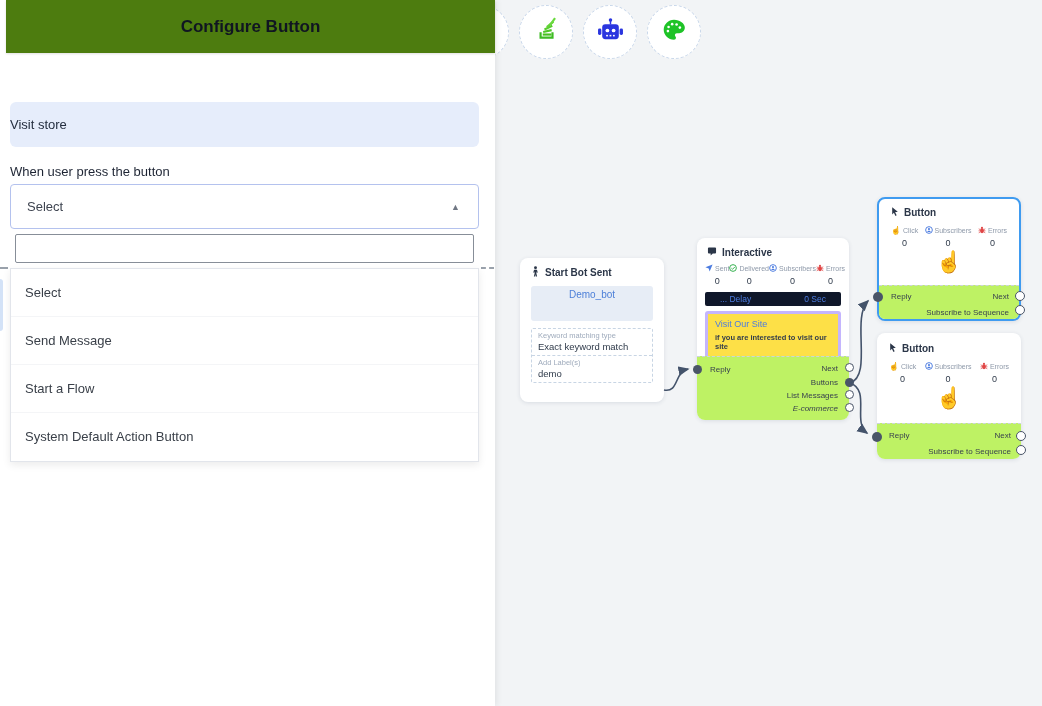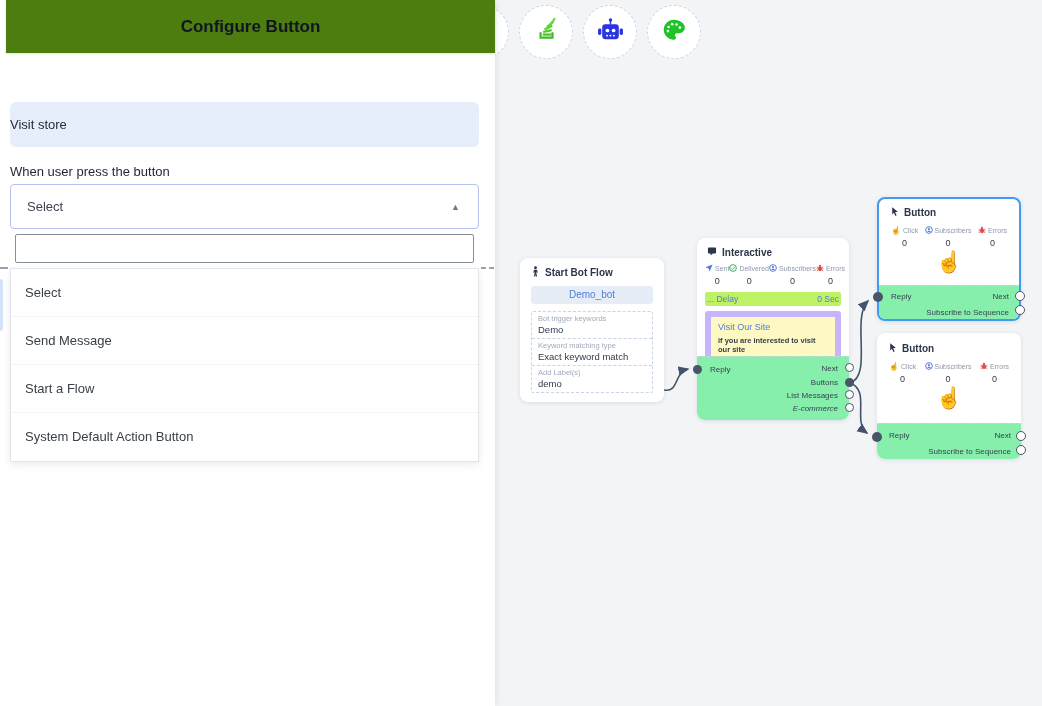--- a/index.html
+++ b/index.html
@@ -9,43 +9,43 @@
 
   
   .canvas { position:absolute; inset:0; background:#f2f4f6; }
   .tool-circle { position:absolute; top:5px; width:54px; height:54px; border-radius:50%;
     background:#fff; border:1.5px dashed #c7d6ea; display:flex; align-items:center; justify-content:center; }
 
   
   .node { position:absolute; background:#fff; border-radius:8px;
     box-shadow:0 1px 4px rgba(40,60,90,.12); font-family:"Liberation Sans",sans-serif; }
   .node-header { display:flex; align-items:center; gap:5px; font-size:10px; font-weight:bold; color:#2b3648; }
-  .node-footer { position:absolute; left:0; right:0; bottom:0; background:#86efac;
+  .node-footer { position:absolute; left:0; right:0; bottom:0; background:#bef264;
     border-top:1px dashed #ccd3dc; border-radius:0 0 8px 8px; }
   .port { position:absolute; width:10px; height:10px; border-radius:50%; background:#4a5568; }
   .port.hollow { background:#fff; border:1.6px solid #4a5568; }
   .stat-col { text-align:center; }
   .stat-label { display:flex; align-items:center; gap:2px; font-size:7px; color:#8e99a9; justify-content:center; }
   .stat-value { font-size:9px; color:#2e3949; margin-top:3px; }
   .tiny-label { font-size:8px; color:#39424e; }
 
   
-  .sbf-bot-btn { margin:7px 11px 0; height:18px; background:#e7edf6; border-radius:3px;
+  .sbf-bot-btn { margin:7px 11px 0; height:35px; background:#e7edf6; border-radius:3px;
     text-align:center; line-height:18px; font-size:10px; color:#4e80d8; }
   .sbf-fields { margin:7px 11px 0; border:1px dashed #c8d5e4; border-radius:2px; }
   .sbf-row { padding:2px 6px 3px; border-bottom:1px dashed #c8d5e4; }
   .sbf-row:last-child { border-bottom:none; }
   .sbf-row .lab { font-size:7.5px; color:#9fabbc; }
   .sbf-row .val { font-size:9.5px; color:#2f3a4a; margin-top:1px; }
 
   
-  .delay-bar { margin:6px 8px 0; height:14px; background:#bef264; border-radius:2px;
-    display:flex; justify-content:space-between; align-items:center; padding:0 2px;
+  .delay-bar { margin:6px 8px 0; height:14px; background:#0f172a; border-radius:2px;
+    display:flex; justify-content:space-between; align-items:center; padding:0 15px;
     font-size:8.5px; color:#4c7ce0; }
-  .msg-box { margin:5px 8px 0; border:6px solid #c4b5fd; border-radius:3px; padding:5px 7px 6px; background:#fef9c3; }
+  .msg-box { margin:5px 8px 0; border:3px solid #c4b5fd; border-radius:3px; padding:5px 7px 6px; background:#fde047; }
   .msg-title { font-size:9px; color:#4c7ce0; }
   .msg-body { font-size:7.5px; font-weight:bold; color:#333d4b; margin-top:4px; }
 
   
   .hand-glyph { text-align:center; font-size:21px; color:#8d97a6; line-height:1; }
   .bn-footrow { display:flex; justify-content:space-between; align-items:center; padding:0 10px 0 12px; height:14px; }
   .bn-footrow2 { text-align:right; padding-right:10px; height:14px; line-height:14px; }
 
   
   .panel { position:absolute; left:0; top:0; width:495px; height:706px; background:#fff;
@@ -126,28 +126,24 @@
     </div>
 
     <div class="node" style="left:520px; top:258px; width:144px; height:144px;">
       <div class="node-header" style="padding:8px 11px 0;">
         <span>
           <svg width="9" height="11" viewBox="0 0 10 12">
             <circle cx="5" cy="1.8" r="1.6" fill="#2b3648"></circle>
             <path d="M3.4 4h3.2l.9 3-1.1.4-.5-1.6v1.8l.9 4H5.4L5 9l-.4 2.6H3.2l.9-4V5.8l-.5 1.6L2.5 7z" fill="#2b3648"></path>
           </svg>
         </span>
-        <span>Start Bot Flow</span>
+        <span>Start Bot Sent</span>
       </div>
       <div class="sbf-bot-btn">Demo_bot</div>
       <div class="sbf-fields">
-        <div class="sbf-row">
-          <div class="lab">Bot trigger keywords</div>
-          <div class="val">Demo</div>
-        </div>
         <div class="sbf-row">
           <div class="lab">Keyword matching type</div>
           <div class="val">Exact keyword match</div>
         </div>
         <div class="sbf-row">
           <div class="lab">Add Label(s)</div>
           <div class="val">demo</div>
         </div>
       </div>
     </div>

